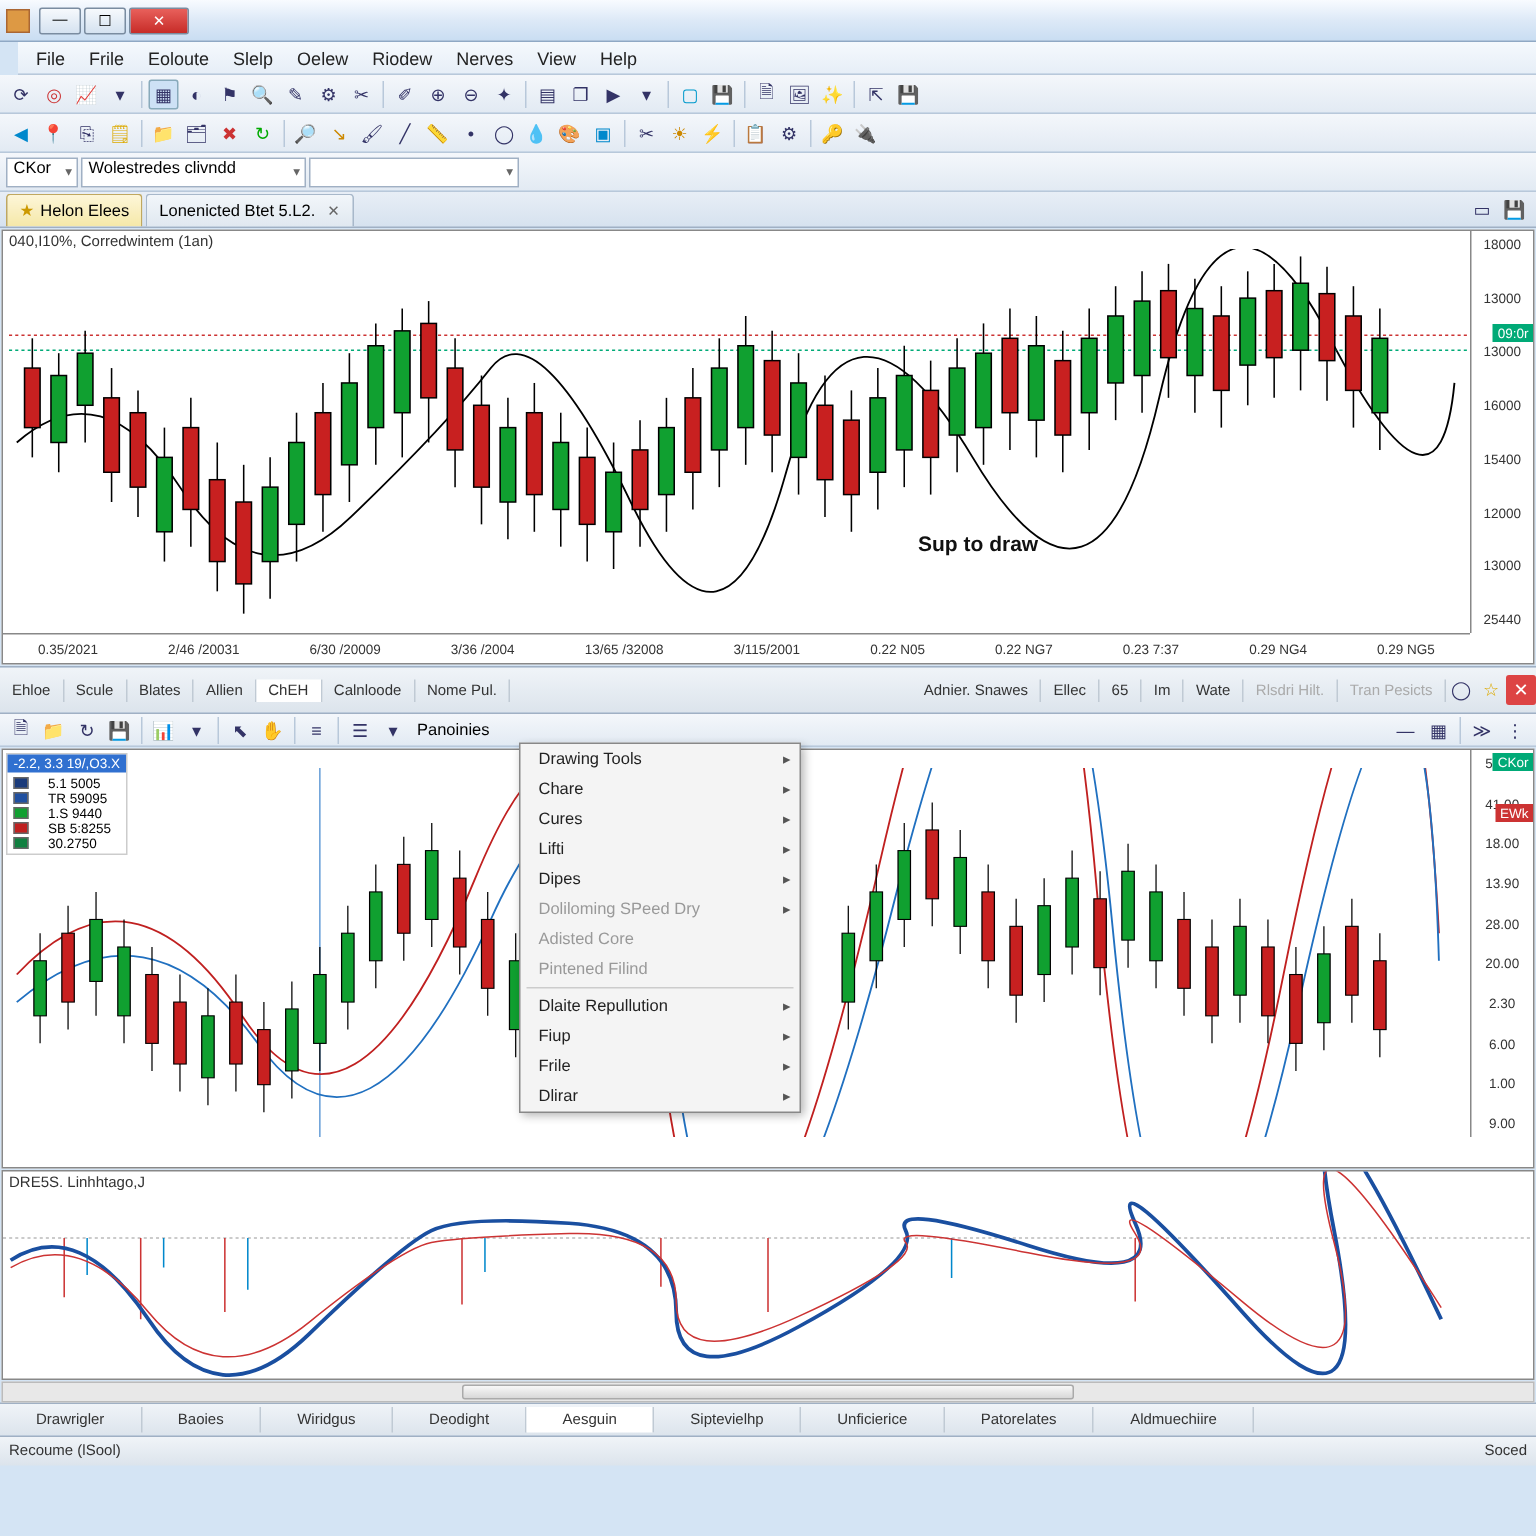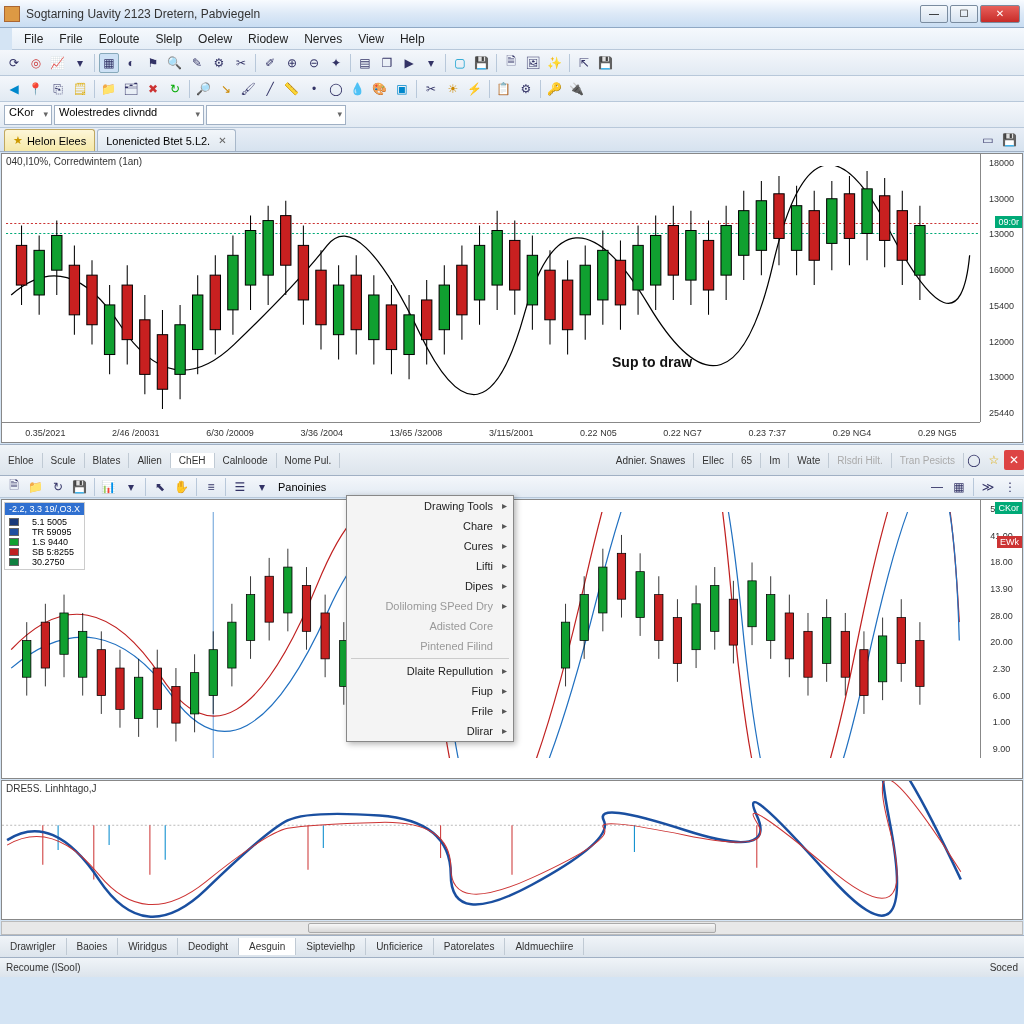--- a/index.html
+++ b/index.html
@@ -61,44 +61,43 @@
 .legendbox { position:absolute; top:2px; left:2px; background:rgba(255,255,255,0.9); border:1px solid #ccc; padding:2px 4px; font-size:9px; }
 .legendbox .hdr { background:#3070d0; color:#fff; padding:1px 4px; margin:-2px -4px 2px -4px; }
 .lgrow { display:flex; align-items:center; gap:13px; }
 .lgswatch { width:10px; height:8px; border:1px solid #666; }
 
 
 .oscpane { height:140px; background:#fff; border:1px solid #888; margin:1px; position:relative; }
 .oscinfo { position:absolute; top:2px; left:4px; font-size:10px; color:#333; }
 
 
-.ctxmenu { position:absolute; top:495px; left:346px; width:168px; background:#f4f4f4; border:1px solid #888; box-shadow:2px 2px 6px rgba(0,0,0,0.3); z-index:100;text-align:right; }
+.ctxmenu { position:absolute; top:495px; left:346px; width:188px; background:#f4f4f4; border:1px solid #888; box-shadow:2px 2px 6px rgba(0,0,0,0.3); z-index:100; }
 .ctxitem { padding:4px 20px 4px 12px; font-size:11px; color:#222; position:relative; }
 .ctxitem.sub::after { content:"▸"; position:absolute; right:6px; top:4px; font-size:10px; color:#555; }
 .ctxitem.disabled { color:#999; }
 .ctxsep { height:1px; background:#ccc; margin:2px 4px; }
 
 
 .bottabs { height:22px; background:linear-gradient(#f0f4f8,#dce4ec); border-top:1px solid #a0b0c4; display:flex; align-items:center; }
-.bottab { padding:3px 10px; font-size:10px; color:#333; border-right:1px solid #c0cad4; }
+.bottab { padding:3px 24px; font-size:10px; color:#333; border-right:1px solid #c0cad4; }
 .bottab.active { background:#fff; }
 
 
 .statusbar { height:20px; background:linear-gradient(#f0f4f8,#dce4ec); border-top:1px solid #a0b0c4; display:flex; align-items:center; padding:0 6px; font-size:10px; color:#333; justify-content:space-between; }
 
 
 .hscroll { height:14px; background:#e8e8e8; border:1px solid #bbb; margin:0 1px; position:relative; }
 .hscroll .thumb { position:absolute; left:30%; width:40%; top:1px; bottom:1px; background:linear-gradient(#f8f8f8,#d8d8d8); border:1px solid #aaa; border-radius:2px; }
 </style>
 </head>
 <body>
 
 <div class="titlebar">
   <div class="app-icon"></div>
-  <div class="title">Sogtarning Uavity 2123 Dretern, Pabviegeln</div>
   <div class="winbtns">
     <div class="winbtn min"></div>
     <div class="winbtn max"></div>
     <div class="winbtn close"></div>
   </div>
 </div>
 
 <div class="menubar">
   <span>File</span>
   <span>Frile</span>

